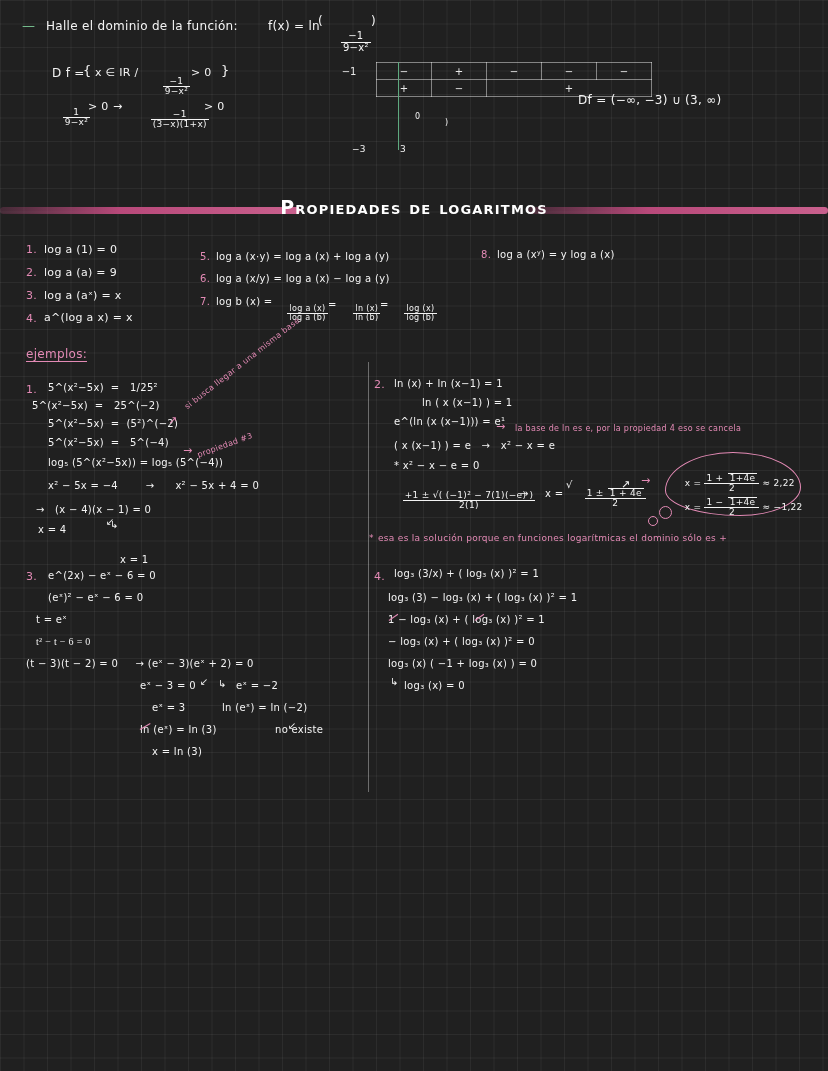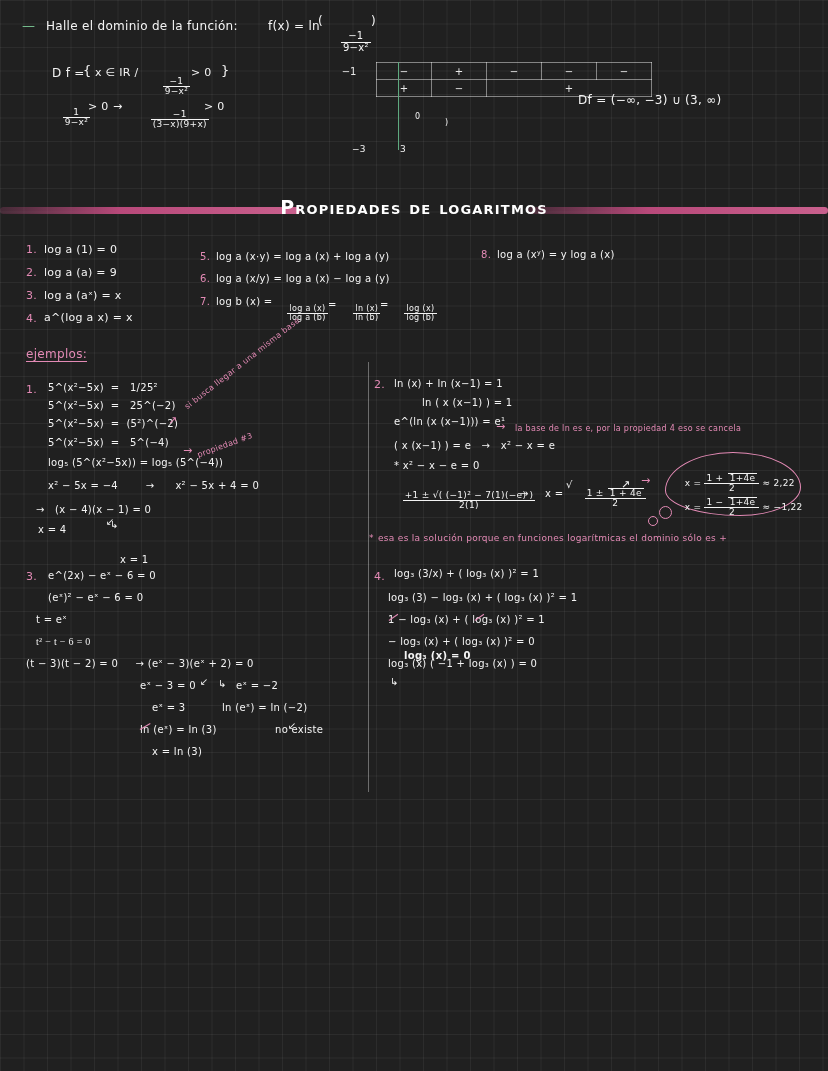--- a/index.html
+++ b/index.html
@@ -139,21 +139,21 @@
   </div>
   <div class="hw s11 white" style="left:191px; top:66px;">&gt; 0</div>
   <div class="hw s13 white" style="left:221px; top:63px;">}</div>
 
   <div class="hw s9 white" style="left:50px; top:98px;">
     <span class="frac"><span class="num">1</span><span class="den">9−x²</span></span>
   </div>
   <div class="hw s11 white" style="left:88px; top:100px;">&gt; 0</div>
   <div class="hw s11 white" style="left:113px; top:100px;">→</div>
   <div class="hw s9 white" style="left:138px; top:100px;">
-    <span class="frac"><span class="num">−1</span><span class="den">(3−x)(9+x)</span></span>
+    <span class="frac"><span class="num">−1</span><span class="den">(3−x)(1+x)</span></span>
   </div>
   <div class="hw s11 white" style="left:204px; top:100px;">&gt; 0</div>
 
   <table class="tt" style="left:322px; top:62px;">
     <tbody>
         <tr>
       <td class="nb" style="border:none;">−1</td>
       <td>−</td>
       <td>+</td>
       <td>−</td>
@@ -209,21 +209,21 @@
 
   <div class="hw s10 pink" style="left:481px; top:249px;">8.</div>
   <div class="hw s10 white" style="left:497px; top:249px;">log a (xʸ) = y log a (x)</div>
 
   <div class="hw s12 pink underline-pink" style="left:26px; top:347px;">ejemplos:</div>
 
   <div class="vdiv"></div>
 
   <div class="hw s11 pink" style="left:26px; top:383px;">1.</div>
   <div class="hw s10 white" style="left:48px; top:382px;">5^(x²−5x)  =   1/25²</div>
-  <div class="hw s10 white" style="left:48px; top:400px;">5^(x²−5x)  =   25^(−2)</div>
+  <div class="hw s10 white" style="left:32px; top:400px;">5^(x²−5x)  =   25^(−2)</div>
   <div class="hw s10 white" style="left:48px; top:418px;">5^(x²−5x)  =  (5²)^(−2)</div>
   <div class="hw s10 white" style="left:48px; top:437px;">5^(x²−5x)  =   5^(−4)</div>
   <div class="hw s10 white" style="left:48px; top:457px;">log₅ (5^(x²−5x)) = log₅ (5^(−4))</div>
   <div class="hw s10 white" style="left:48px; top:480px;">x² − 5x = −4        →      x² − 5x + 4 = 0</div>
   <div class="hw s10 white" style="left:36px; top:504px;">→   (x − 4)(x − 1) = 0</div>
   <div class="hw s10 white" style="left:22px; top:524px;margin-left:16px;">x = 4</div>
   <div class="hw s10 white" style="left:120px; top:524px;margin-top:30px;">x = 1</div>
   <div class="hw s10 white" style="left:106px; top:516px;">↙</div>
   <div class="hw s10 white" style="left:110px; top:519px;">↳</div>
 
@@ -283,18 +283,18 @@
   <div class="hw s10 white" style="left:218px; top:678px;">↳</div>
   <div class="hw s10 white" style="left:288px; top:720px;">↙</div>
   <div class="strike" style="left:140px; top:729px; width:12px; transform:rotate(-30deg);"></div>
 
   <div class="hw s11 pink" style="left:374px; top:570px;">4.</div>
   <div class="hw s10 white" style="left:394px; top:568px;">log₃ (3/x) + ( log₃ (x) )² = 1</div>
   <div class="hw s10 white" style="left:388px; top:592px;">log₃ (3) − log₃ (x) + ( log₃ (x) )² = 1</div>
   <div class="hw s10 white" style="left:388px; top:614px;">1 − log₃ (x) + ( log₃ (x) )² = 1</div>
   <div class="hw s10 white" style="left:388px; top:636px;">− log₃ (x) + ( log₃ (x) )² = 0</div>
   <div class="hw s10 white" style="left:388px; top:658px;">log₃ (x) ( −1 + log₃ (x) ) = 0</div>
-  <div class="hw s10 white" style="left:404px; top:650px;font-weight:bold;">log₃ (x) = 0</div>
+  <div class="hw s10 white" style="left:404px; top:680px;">log₃ (x) = 0</div>
   <div class="hw s10 white" style="left:390px; top:676px;">↳</div>
   <div class="strike" style="left:389px; top:620px; width:11px; transform:rotate(-35deg);"></div>
   <div class="strike" style="left:475px; top:620px; width:11px; transform:rotate(-35deg);"></div>
 
 </div>
 
 </body></html>

